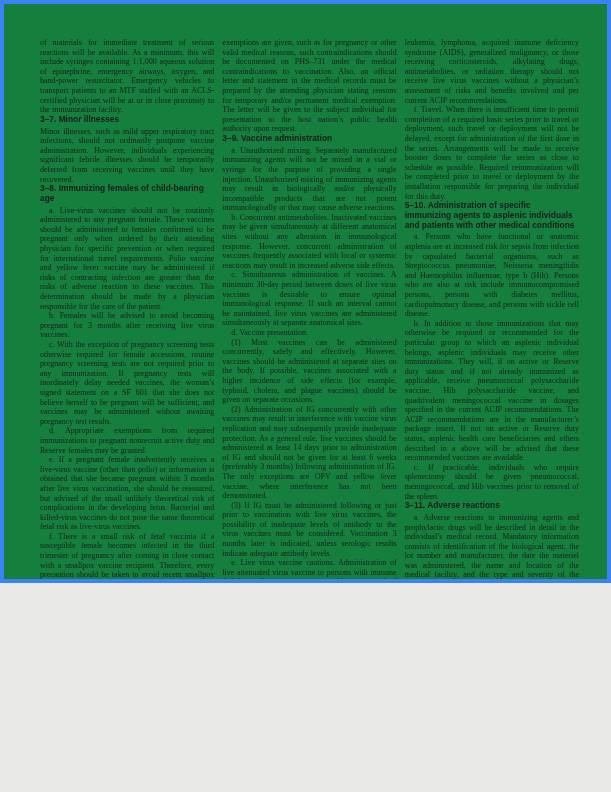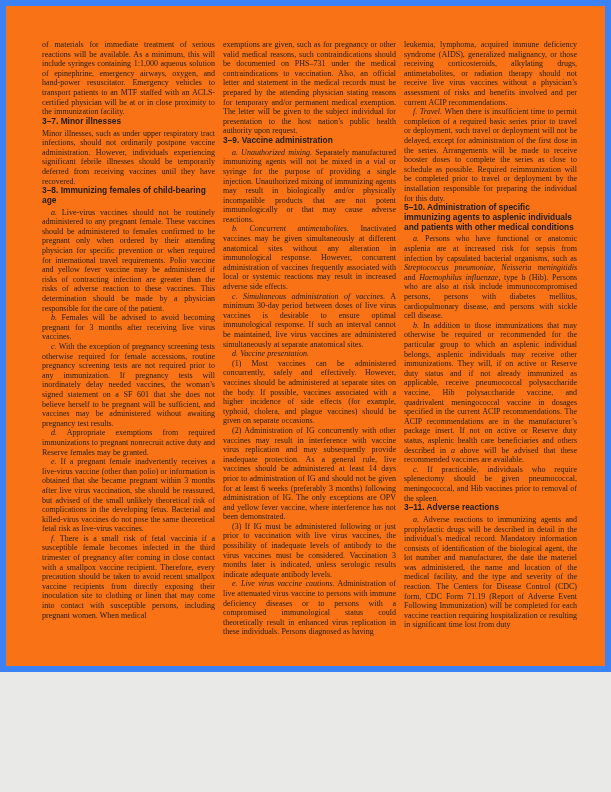--- a/index.html
+++ b/index.html
@@ -4,23 +4,23 @@
 <style>
   html, body {
     margin: 0;
     padding: 0;
     background: #e9e9e7;
     font-family: "Liberation Serif", "DejaVu Serif", serif;
   }
   .page {
     position: relative;
     width: 611px;
-    height: 672px;
-    background: #f97316;
-    border: 6px solid #3b82f6;
+    height: 583px;
+    background: #15803d;
+    border: 4px solid #3b82f6;
     box-sizing: border-box;
     overflow: hidden;
     color: #1c1c1c;
   }
   .columns {
     position: absolute;
     top: 34px;
     left: 36px;
     right: 28px;
     display: flex;
@@ -35,21 +35,20 @@
     line-height: 9.6px;
     text-align: justify;
     text-indent: 9px;
     margin: 0;
     word-spacing: 0.2px;
   }
   .para.noindent {
     text-indent: 0;
   }
   .it {
-    font-style: italic;
     margin-top: 45px;
   }
   .heading {
     font-family: "Liberation Sans", "DejaVu Sans", sans-serif;
     font-weight: bold;
     font-size: 8.4px;
     line-height: 9.8px;
     text-align: left;
     margin: 0 0 2px 0;
   }
@@ -74,21 +73,21 @@
   }
 </style>
 </head>
 <body>
 
 <div class="page">
   <div class="columns">
     <div class="col">
         <div class="para noindent"><span>of materials for immediate treatment of serious reactions will be available. As a minimum, this will include syringes containing 1:1,000 aqueous solution of epinephrine, emergency airways, oxygen, and hand-power resuscitator. Emergency vehicles to transport patients to an MTF staffed with an ACLS-certified physician will be at or in close proximity to the immunization facility.</span></div>
         <div class="heading"><span>3–7. Minor illnesses</span></div>
-        <div class="para noindent"><span>Minor illnesses, such as under upper respiratory tract infections, should not ordinarily postpone vaccine administration. However, individuals experiencing significant febrile illnesses should be temporarily deferred from receiving vaccines until they have recovered.</span></div>
+        <div class="para noindent"><span>Minor illnesses, such as mild upper respiratory tract infections, should not ordinarily postpone vaccine administration. However, individuals experiencing significant febrile illnesses should be temporarily deferred from receiving vaccines until they have recovered.</span></div>
         <div class="heading"><span>3–8. Immunizing females of child-bearing age</span></div>
         <div class="para"><span class="it">a.</span><span> Live-virus vaccines should not be routinely administered to any pregnant female. These vaccines should be administered to females confirmed to be pregnant only when ordered by their attending physician for specific prevention or when required for international travel requirements. Polio vaccine and yellow fever vaccine may be administered if risks of contracting infection are greater than the risks of adverse reaction to these vaccines. This determination should be made by a physician responsible for the care of the patient.</span></div>
         <div class="para"><span class="it">b.</span><span> Females will be advised to avoid becoming pregnant for 3 months after receiving live virus vaccines.</span></div>
         <div class="para"><span class="it">c.</span><span> With the exception of pregnancy screening tests otherwise required for female accessions, routine pregnancy screening tests are not required prior to any immunization. If pregnancy tests will inordinately delay needed vaccines, the woman’s signed statement on a SF 601 that she does not believe herself to be pregnant will be sufficient, and vaccines may be administered without awaiting pregnancy test results.</span></div>
         <div class="para"><span class="it">d.</span><span> Appropriate exemptions from required immunizations to pregnant nonrecruit active duty and Reserve females may be granted.</span></div>
         <div class="para"><span class="it">e.</span><span> If a pregnant female inadvertently receives a live-virus vaccine (other than polio) or information is obtained that she became pregnant within 3 months after live virus vaccination, she should be reassured, but advised of the small unlikely theoretical risk of complications in the developing fetus. Bacterial and killed-virus vaccines do not pose the same theoretical fetal risk as live-virus vaccines.</span></div>
         <div class="para"><span class="it">f.</span><span> There is a small risk of fetal vaccinia if a susceptible female becomes infected in the third trimester of pregnancy after coming in close contact with a smallpox vaccine recipient. Therefore, every precaution should be taken to avoid recent smallpox vaccine recipients from directly exposing their inoculation site to clothing or linen that may come into contact with susceptible persons, including pregnant women. When medical</span></div>
       </div>
     <div class="col">
         <div class="para noindent"><span>exemptions are given, such as for pregnancy or other valid medical reasons, such contraindications should be documented on PHS–731 under the medical contraindications to vaccination. Also, an official letter and statement in the medical records must be prepared by the attending physician stating reasons for temporary and/or permanent medical exemption. The letter will be given to the subject individual for presentation to the host nation’s public health authority upon request.</span></div>

